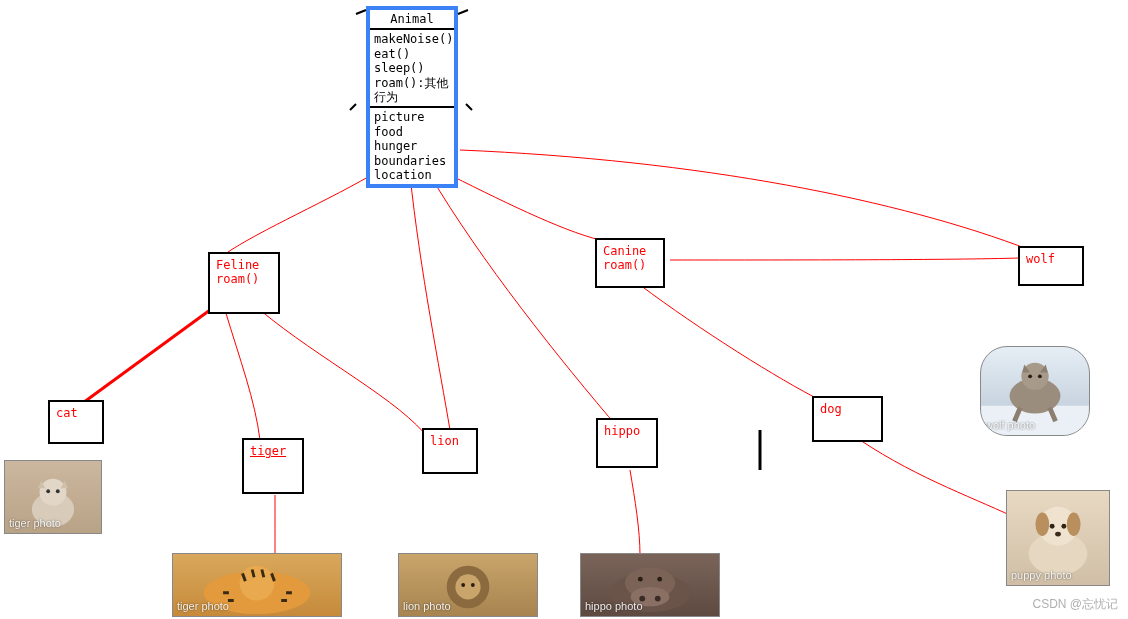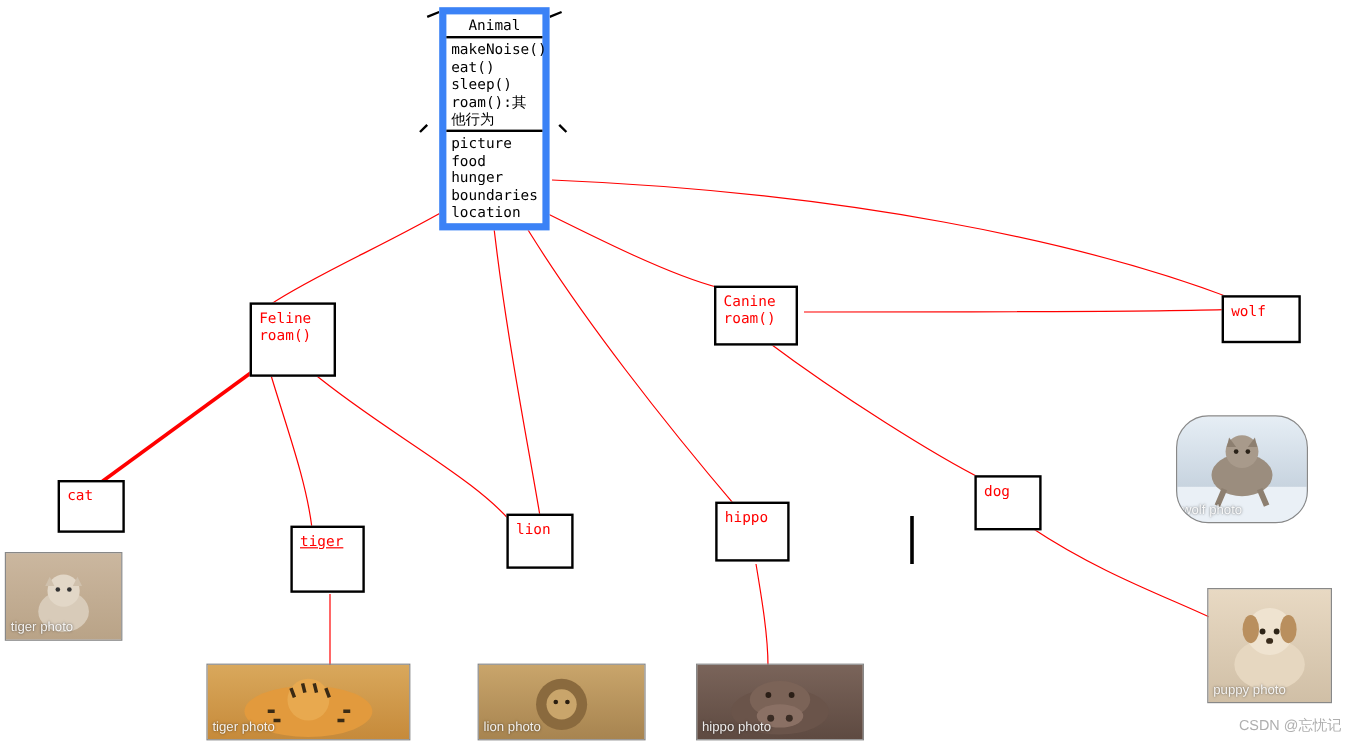--- a/index.html
+++ b/index.html
@@ -9,21 +9,21 @@
     width: 1128px;
     height: 619px;
     position: relative;
     font-family: monospace, "Courier New";
     font-size: 12px;
     background: #fff;
     overflow: hidden;
   }
   .uml-box {
     position: absolute;
-    border: 6px solid #3b82f6;
+    border: 4px solid #3b82f6;
     background: #fff;
   }
   .uml-section {
     border-bottom: 2px solid #000;
     padding: 2px 4px;
     line-height: 1.2;
   }
   .uml-section:last-child { border-bottom: none; }
   .uml-title { text-align: center; }
   .simple-box {
@@ -144,21 +144,21 @@
 </div>
 
 <div class="simple-box" style="left:422px; top:428px; width:56px; height:46px;">
   <div>lion</div>
 </div>
 
 <div class="simple-box" style="left:596px; top:418px; width:62px; height:50px;">
   <div>hippo</div>
 </div>
 
-<div class="simple-box" style="left:812px; top:396px; width:56px; height:46px;">
+<div class="simple-box" style="left:812px; top:396px; width:71px; height:46px;">
   <div>dog</div>
 </div>
 
 <div class="photo ph-cat" style="left:4px; top:460px; width:98px; height:74px;">
   <svg width="100%" height="100%" viewBox="0 0 100 74">
     <ellipse cx="50" cy="50" rx="22" ry="18" fill="#d8cbb9"></ellipse>
     <circle cx="50" cy="32" r="14" fill="#e2d7c7"></circle>
     <polygon points="38,20 42,28 34,28" fill="#cfc0ac"></polygon>
     <polygon points="62,20 66,28 58,28" fill="#cfc0ac"></polygon>
     <circle cx="45" cy="31" r="2" fill="#333"></circle>

